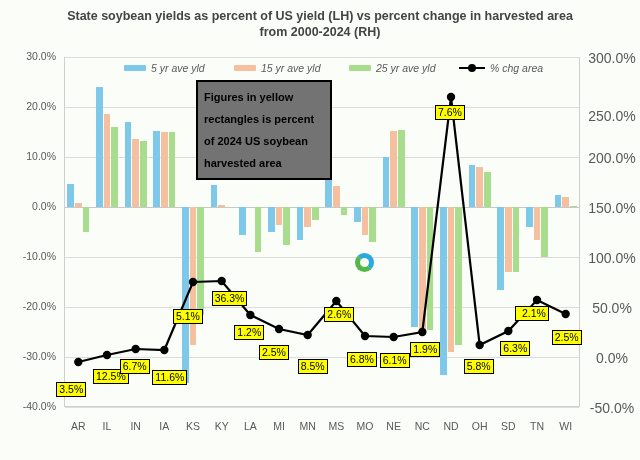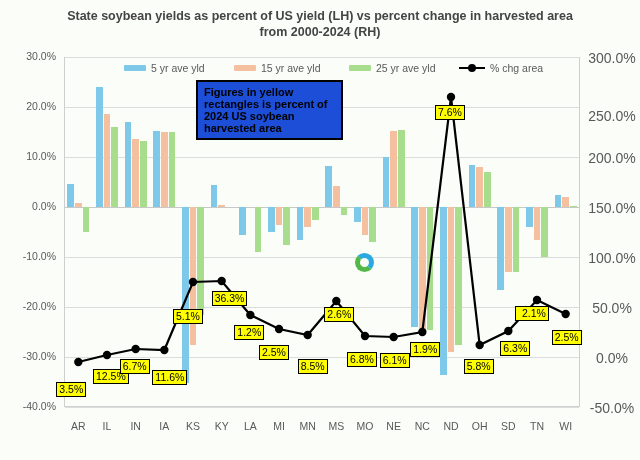--- a/index.html
+++ b/index.html
@@ -30,33 +30,33 @@
 
   .ytick-l{position:absolute;right:584px;width:56px;text-align:right;font-size:10.5px;color:#595959;}
   .ytick-r{position:absolute;left:584px;width:56px;text-align:center;font-size:14px;color:#595959;}
   .xtick{position:absolute;top:420px;font-size:10.5px;color:#595959;text-align:center;}
 
   .bar{position:absolute;bottom:0;}
   .bar.b5{background:#7ec8ea;}
   .bar.b15{background:#f5c0a0;}
   .bar.b25{background:#a9dd8e;}
 
-  .legend{position:absolute;left:64px;top:58px;width:420px;height:22px;}
+  .legend{position:absolute;left:64px;top:58px;width:420px;height:22px;font-style:italic;}
   .legend-item{position:absolute;top:4px;display:flex;align-items:center;gap:5px;font-size:10.5px;color:#595959;white-space:nowrap;}
   .swatch{width:22px;height:6px;border-radius:1px;display:inline-block;}
 
   .lgmark{position:relative;width:26px;height:10px;display:inline-block;}
   .lgmark .ln{position:absolute;left:0;top:4px;width:26px;height:2px;background:#000;}
   .lgmark .dt{position:absolute;left:9px;top:1px;width:8px;height:8px;border-radius:50%;background:#000;}
 
   .callout{
-    position:absolute;left:196px;top:80px;width:147px;
-    background:#1d4ed8;border:2px solid #000;
+    position:absolute;left:196px;top:80px;width:136px;
+    background:#737373;border:2px solid #000;
     font-size:11px;font-weight:bold;color:#000;
-    padding:4px 6px;box-sizing:border-box;line-height:12px;
+    padding:4px 6px;box-sizing:border-box;line-height:22px;
     z-index:40;
   }
 
   .lbl{
     position:absolute;background:#ffff00;border:1px solid #000;
     font-size:10.5px;color:#000;padding:0px 2px;white-space:nowrap;
     z-index:30;line-height:13px;
   }
 
   .dtn-wm{

